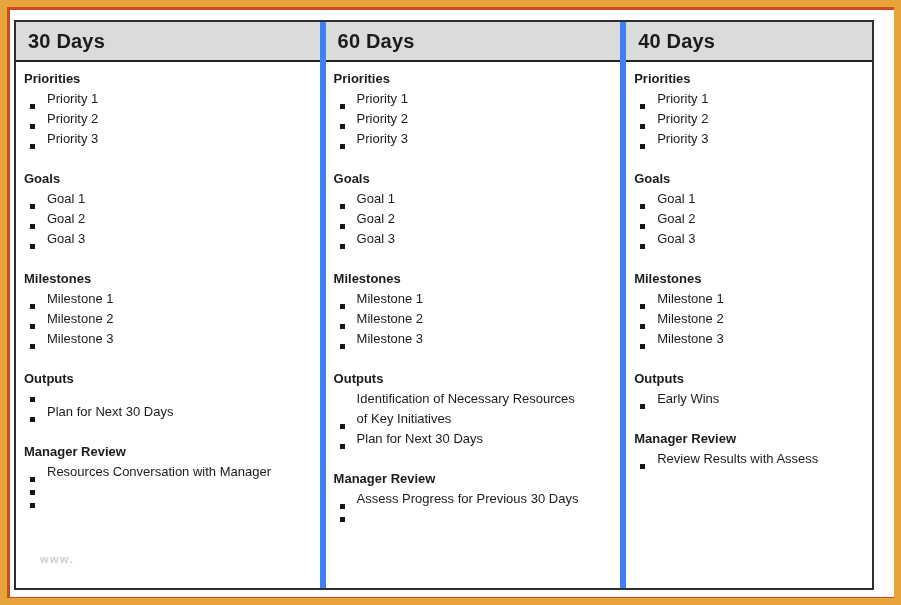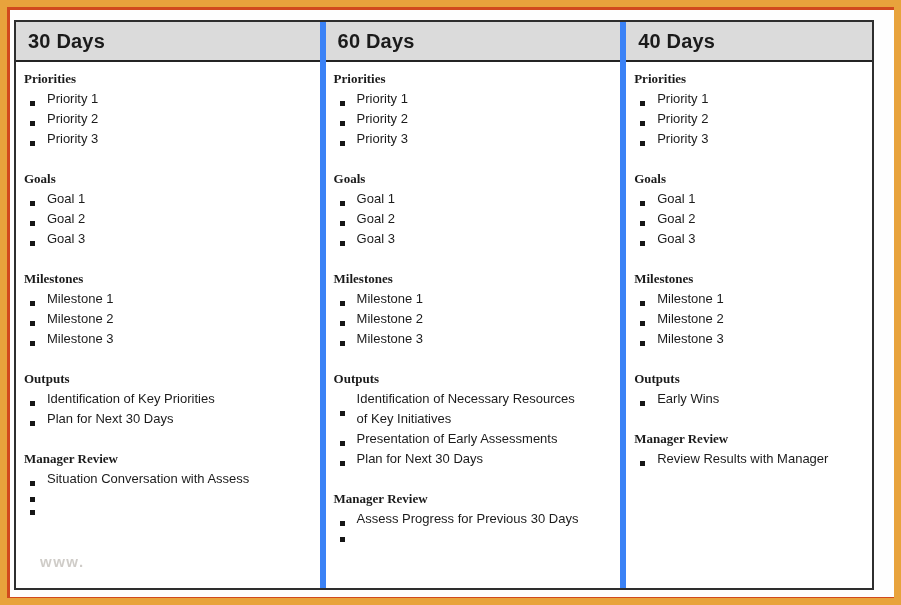--- a/index.html
+++ b/index.html
@@ -43,36 +43,36 @@
   }
   .col-body {
     flex: 1;
     padding: 7px 6px 0 8px;
     font-size: 13px;
     line-height: 20px;
     overflow: hidden;
   }
   .section { margin-bottom: 20px; }
   .section:last-child { margin-bottom: 0; }
-  .sec-title { font-weight: bold; font-family: Liberation Serif, serif; }
-  .item { display: flex; align-items: center; }
+  .sec-title { font-weight: bold; }
+  .item { display: flex; align-items: flex-end; }
   .bullet {
     flex: none;
     width: 5px; height: 5px;
     background: #161616;
     margin: 8px 0 0 6px;
   }
   .item-text {
     margin-left: 12px;
     white-space: pre-line;
   }
   .watermark {
     position: absolute;
     left: 30px; top: 543px;
-    font-size: 15px;
+    font-size: 11px;
     font-weight: bold;
     color: #A9A49C;
     opacity: 0.55;
     letter-spacing: 1.5px;
     pointer-events: none;
   }
 </style>
 </head>
 <body>
 
@@ -125,32 +125,31 @@
             </div>
             <div class="item">
               <span class="bullet"></span>
               <span class="item-text">Milestone 3</span>
             </div>
           </div>
           <div class="section">
             <div class="sec-title">Outputs</div>
             <div class="item">
               <span class="bullet"></span>
-              <span class="item-text">Identification of Key Priorities</span>
             </div>
             <div class="item">
               <span class="bullet"></span>
               <span class="item-text">Plan for Next 30 Days</span>
             </div>
           </div>
           <div class="section">
             <div class="sec-title">Manager Review</div>
             <div class="item">
               <span class="bullet"></span>
-              <span class="item-text">Situation Conversation with Assess</span>
+              <span class="item-text">Resources Conversation with Manager</span>
             </div>
             <div class="item">
               <span class="bullet"></span>
             </div>
             <div class="item">
               <span class="bullet"></span>
             </div>
           </div>
         </div>
   </div>
@@ -205,24 +204,20 @@
           </div>
           <div class="section">
             <div class="sec-title">Outputs</div>
             <div class="item">
               <span class="bullet"></span>
               <span class="item-text">Identification of Necessary Resources
 of Key Initiatives</span>
             </div>
             <div class="item">
               <span class="bullet"></span>
-              <span class="item-text">Presentation of Early Assessments</span>
-            </div>
-            <div class="item">
-              <span class="bullet"></span>
               <span class="item-text">Plan for Next 30 Days</span>
             </div>
           </div>
           <div class="section">
             <div class="sec-title">Manager Review</div>
             <div class="item">
               <span class="bullet"></span>
               <span class="item-text">Assess Progress for Previous 30 Days</span>
             </div>
             <div class="item">
@@ -284,20 +279,20 @@
             <div class="sec-title">Outputs</div>
             <div class="item">
               <span class="bullet"></span>
               <span class="item-text">Early Wins</span>
             </div>
           </div>
           <div class="section">
             <div class="sec-title">Manager Review</div>
             <div class="item">
               <span class="bullet"></span>
-              <span class="item-text">Review Results with Manager</span>
+              <span class="item-text">Review Results with Assess</span>
             </div>
           </div>
         </div>
   </div>
 </div>
   <div class="watermark">www.</div>
 </div>
 
 </body></html>

